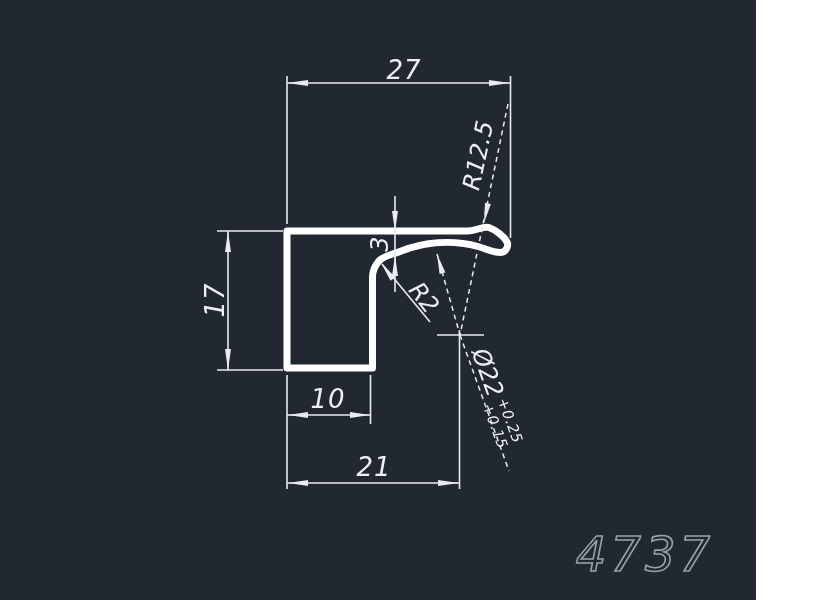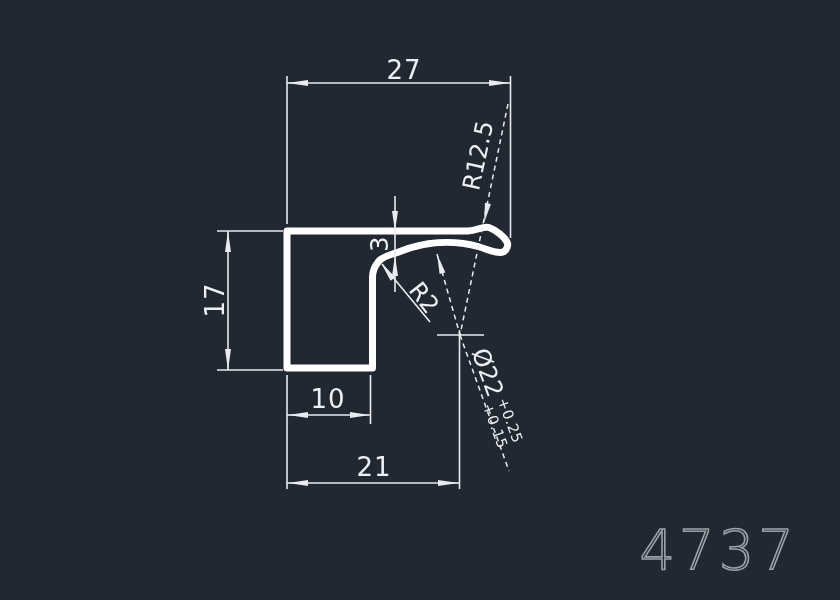--- a/index.html
+++ b/index.html
@@ -1,33 +1,34 @@
 <!DOCTYPE html>
 <html><head>
 <meta charset="utf-8">
 <style>
   html,body{margin:0;padding:0;}
   .canvas{
     position:relative;
-    width:840px;height:600px;
+    width:756px;height:600px;
     background:#222831;
     overflow:hidden;
     font-family:"DejaVu Sans", sans-serif;
+    font-style:italic;
   }
   svg text{
     fill:#eceff3;
     font-family:"DejaVu Sans", sans-serif;
   }
   .dim-txt{font-size:26px;letter-spacing:1px;}
   .dim-txt-sm{font-size:24px;}
   .tol-txt{font-size:14.5px;letter-spacing:0.5px;}
   .part-number{
     position:absolute;
     right:42px;bottom:22px;
-    font-size:56px;
+    font-size:48px;
     font-weight:200;
     letter-spacing:4px;
     color:#ec4899;
     -webkit-text-fill-color:transparent;
     -webkit-text-stroke:1.6px #9aa1a9;
     font-family:"DejaVu Sans", sans-serif;
     line-height:1;
   }
 </style>
 </head>

